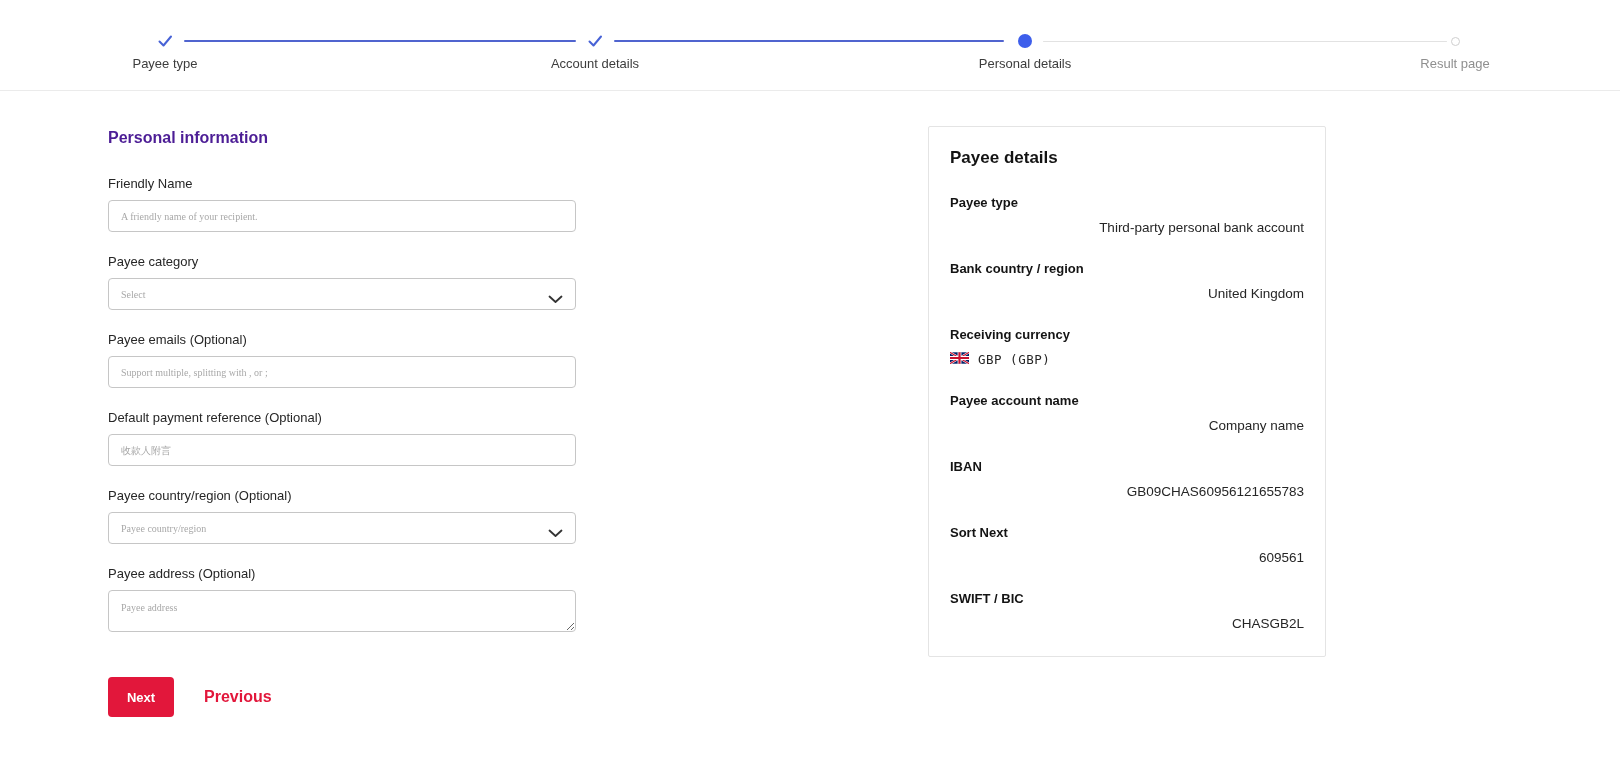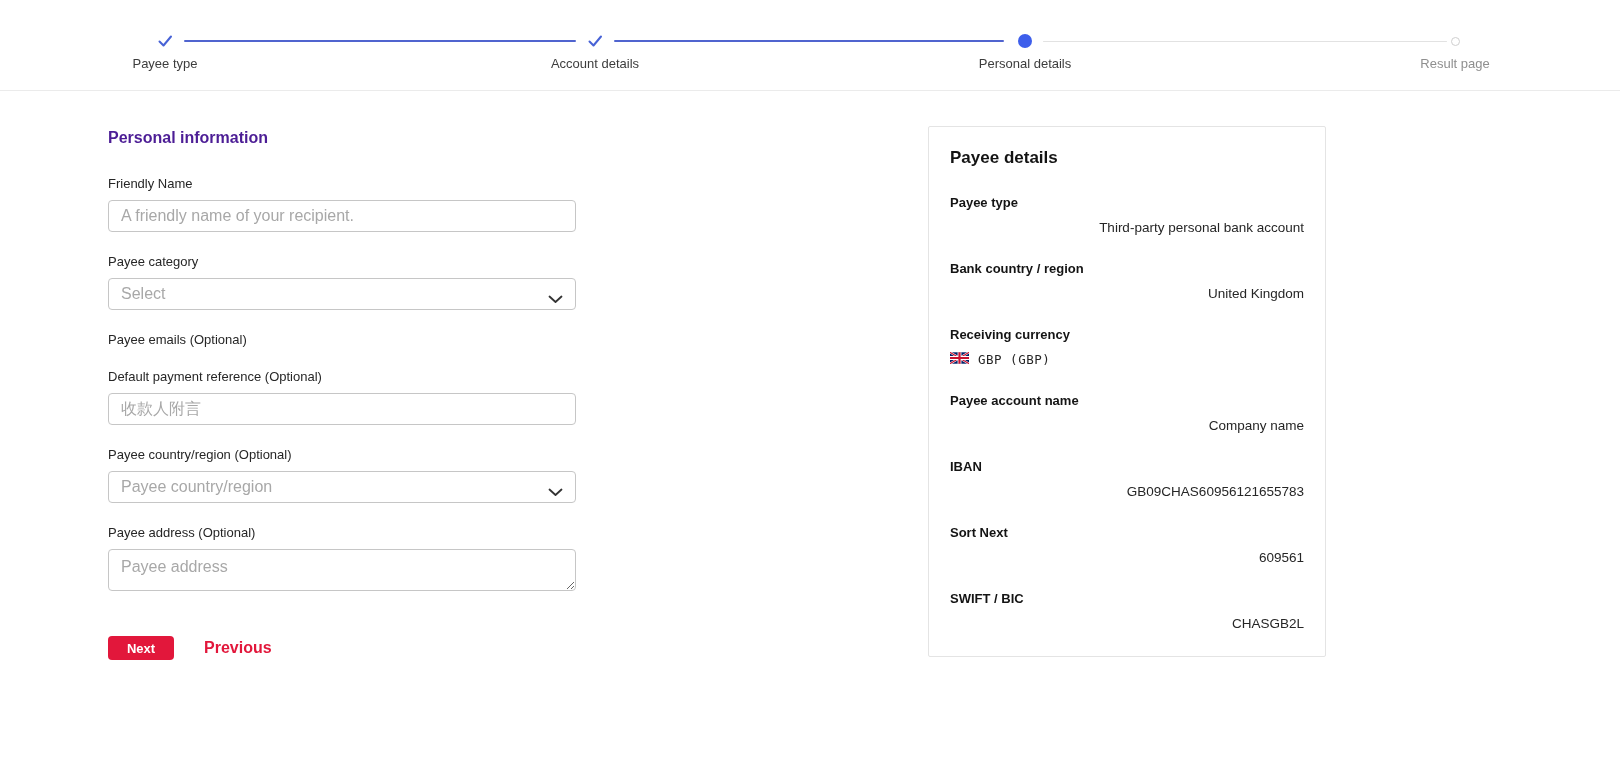--- a/index.html
+++ b/index.html
@@ -87,24 +87,24 @@
     display: block;
     font-size: 13px;
     color: #262626;
     margin-bottom: 9px;
     line-height: 15px;
   }
   .text-input, .select-input, .area-input {
     width: 100%;
     border: 1px solid #c6c6c6;
     border-radius: 4px;
-    font-size: 16px;
+    font-size: 10px;
     color: #262626;
     background: #fff;
-    font-family: Liberation Sans, sans-serif;
+    font-family: Liberation Serif, serif;
     outline: none;
   }
   .text-input, .select-input { height: 32px; padding: 0 12px; }
   .text-input::placeholder, .select-input::placeholder, .area-input::placeholder {
     color: #a8a8a8;
   }
   .select-wrap { position: relative; }
   .select-input { cursor: pointer; padding-right: 36px; }
   .chevron {
     position: absolute;
@@ -117,21 +117,21 @@
     padding: 8px 12px;
     resize: both;
     line-height: 17px;
   }
   .buttons-row {
     margin-top: 41px;
     display: flex;
     align-items: center;
   }
   .btn-primary {
-    height: 24px;
+    height: 40px;
     min-width: 66px;
     padding: 0 17px;
     border: none;
     border-radius: 4px;
     color: #ffffff;
     font-size: 13px;
     font-weight: 700;
     font-family: "Liberation Sans", "DejaVu Sans", sans-serif;
     cursor: pointer;
   }
@@ -245,20 +245,21 @@
       <span class="chevron">
         <svg width="15" height="9" viewBox="0 0 15 9" fill="none">
           <path d="M1.5 1.5 L7.5 7 L13.5 1.5" stroke="#333" stroke-width="1.8" stroke-linecap="round" stroke-linejoin="round"></path>
         </svg>
       </span>
     </div>
   </div>
 
   <div class="field">
     <label class="field-label">Payee emails (Optional)</label>
+    <input type="text" class="text-input" placeholder="Support multiple, splitting with , or ;" style="">
   </div>
 
   <div class="field">
     <label class="field-label">Default payment reference (Optional)</label>
     <input type="text" class="text-input" placeholder="收款人附言" style="">
   </div>
 
   <div class="field">
     <label class="field-label">Payee country/region (Optional)</label>
     <div class="select-wrap">

